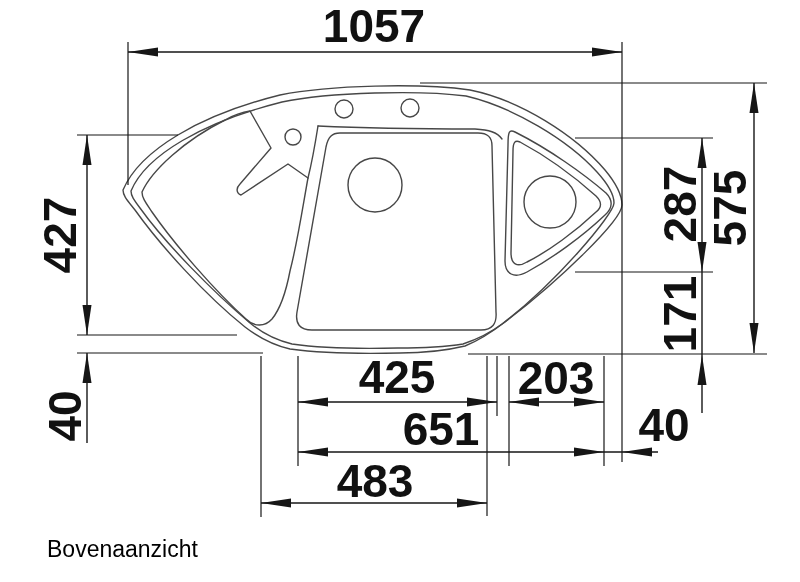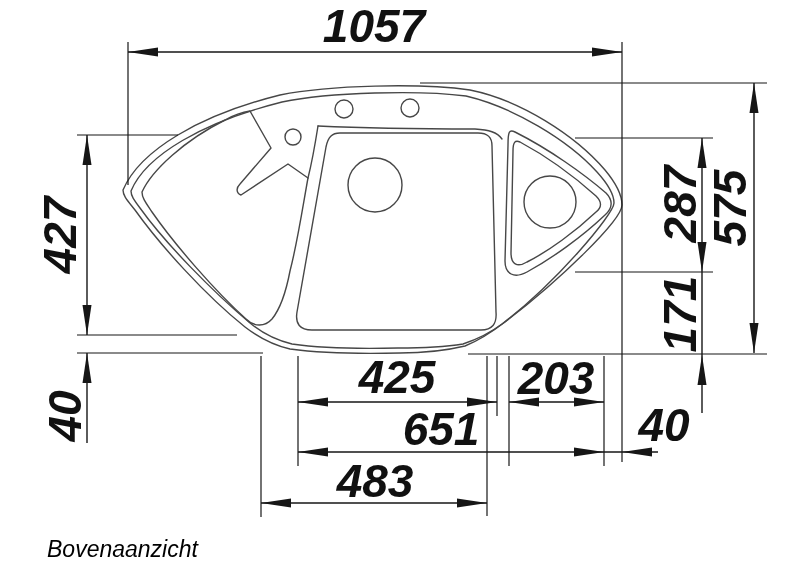--- a/index.html
+++ b/index.html
@@ -1,17 +1,17 @@
 <!DOCTYPE html>
 <html><head>
 <meta charset="utf-8">
 <style>
   html,body{margin:0;padding:0;background:#ffffff;}
   .stage{position:relative;width:800px;height:582px;background:#fff;overflow:hidden;
-         font-family:"Liberation Sans", sans-serif;font-style:italic;}
+         font-family:"Liberation Sans", sans-serif;}
   svg{display:block;}
   .sink-line{fill:none;stroke:#474747;stroke-width:1.4;stroke-linejoin:round;stroke-linecap:round;}
   .dim-line{fill:none;stroke:#161616;stroke-width:1.4;stroke-linecap:butt;}
   .ext-line{fill:none;stroke:#161616;stroke-width:1.2;stroke-linecap:butt;}
   .arrow{fill:#161616;stroke:none;}
   .dim-text{font-family:"Liberation Sans", sans-serif;font-weight:bold;font-size:46px;fill:#111;}
   .caption-text{font-family:"Liberation Sans", sans-serif;font-weight:400;font-size:23px;fill:#000;}
 </style>
 </head>
 <body>

